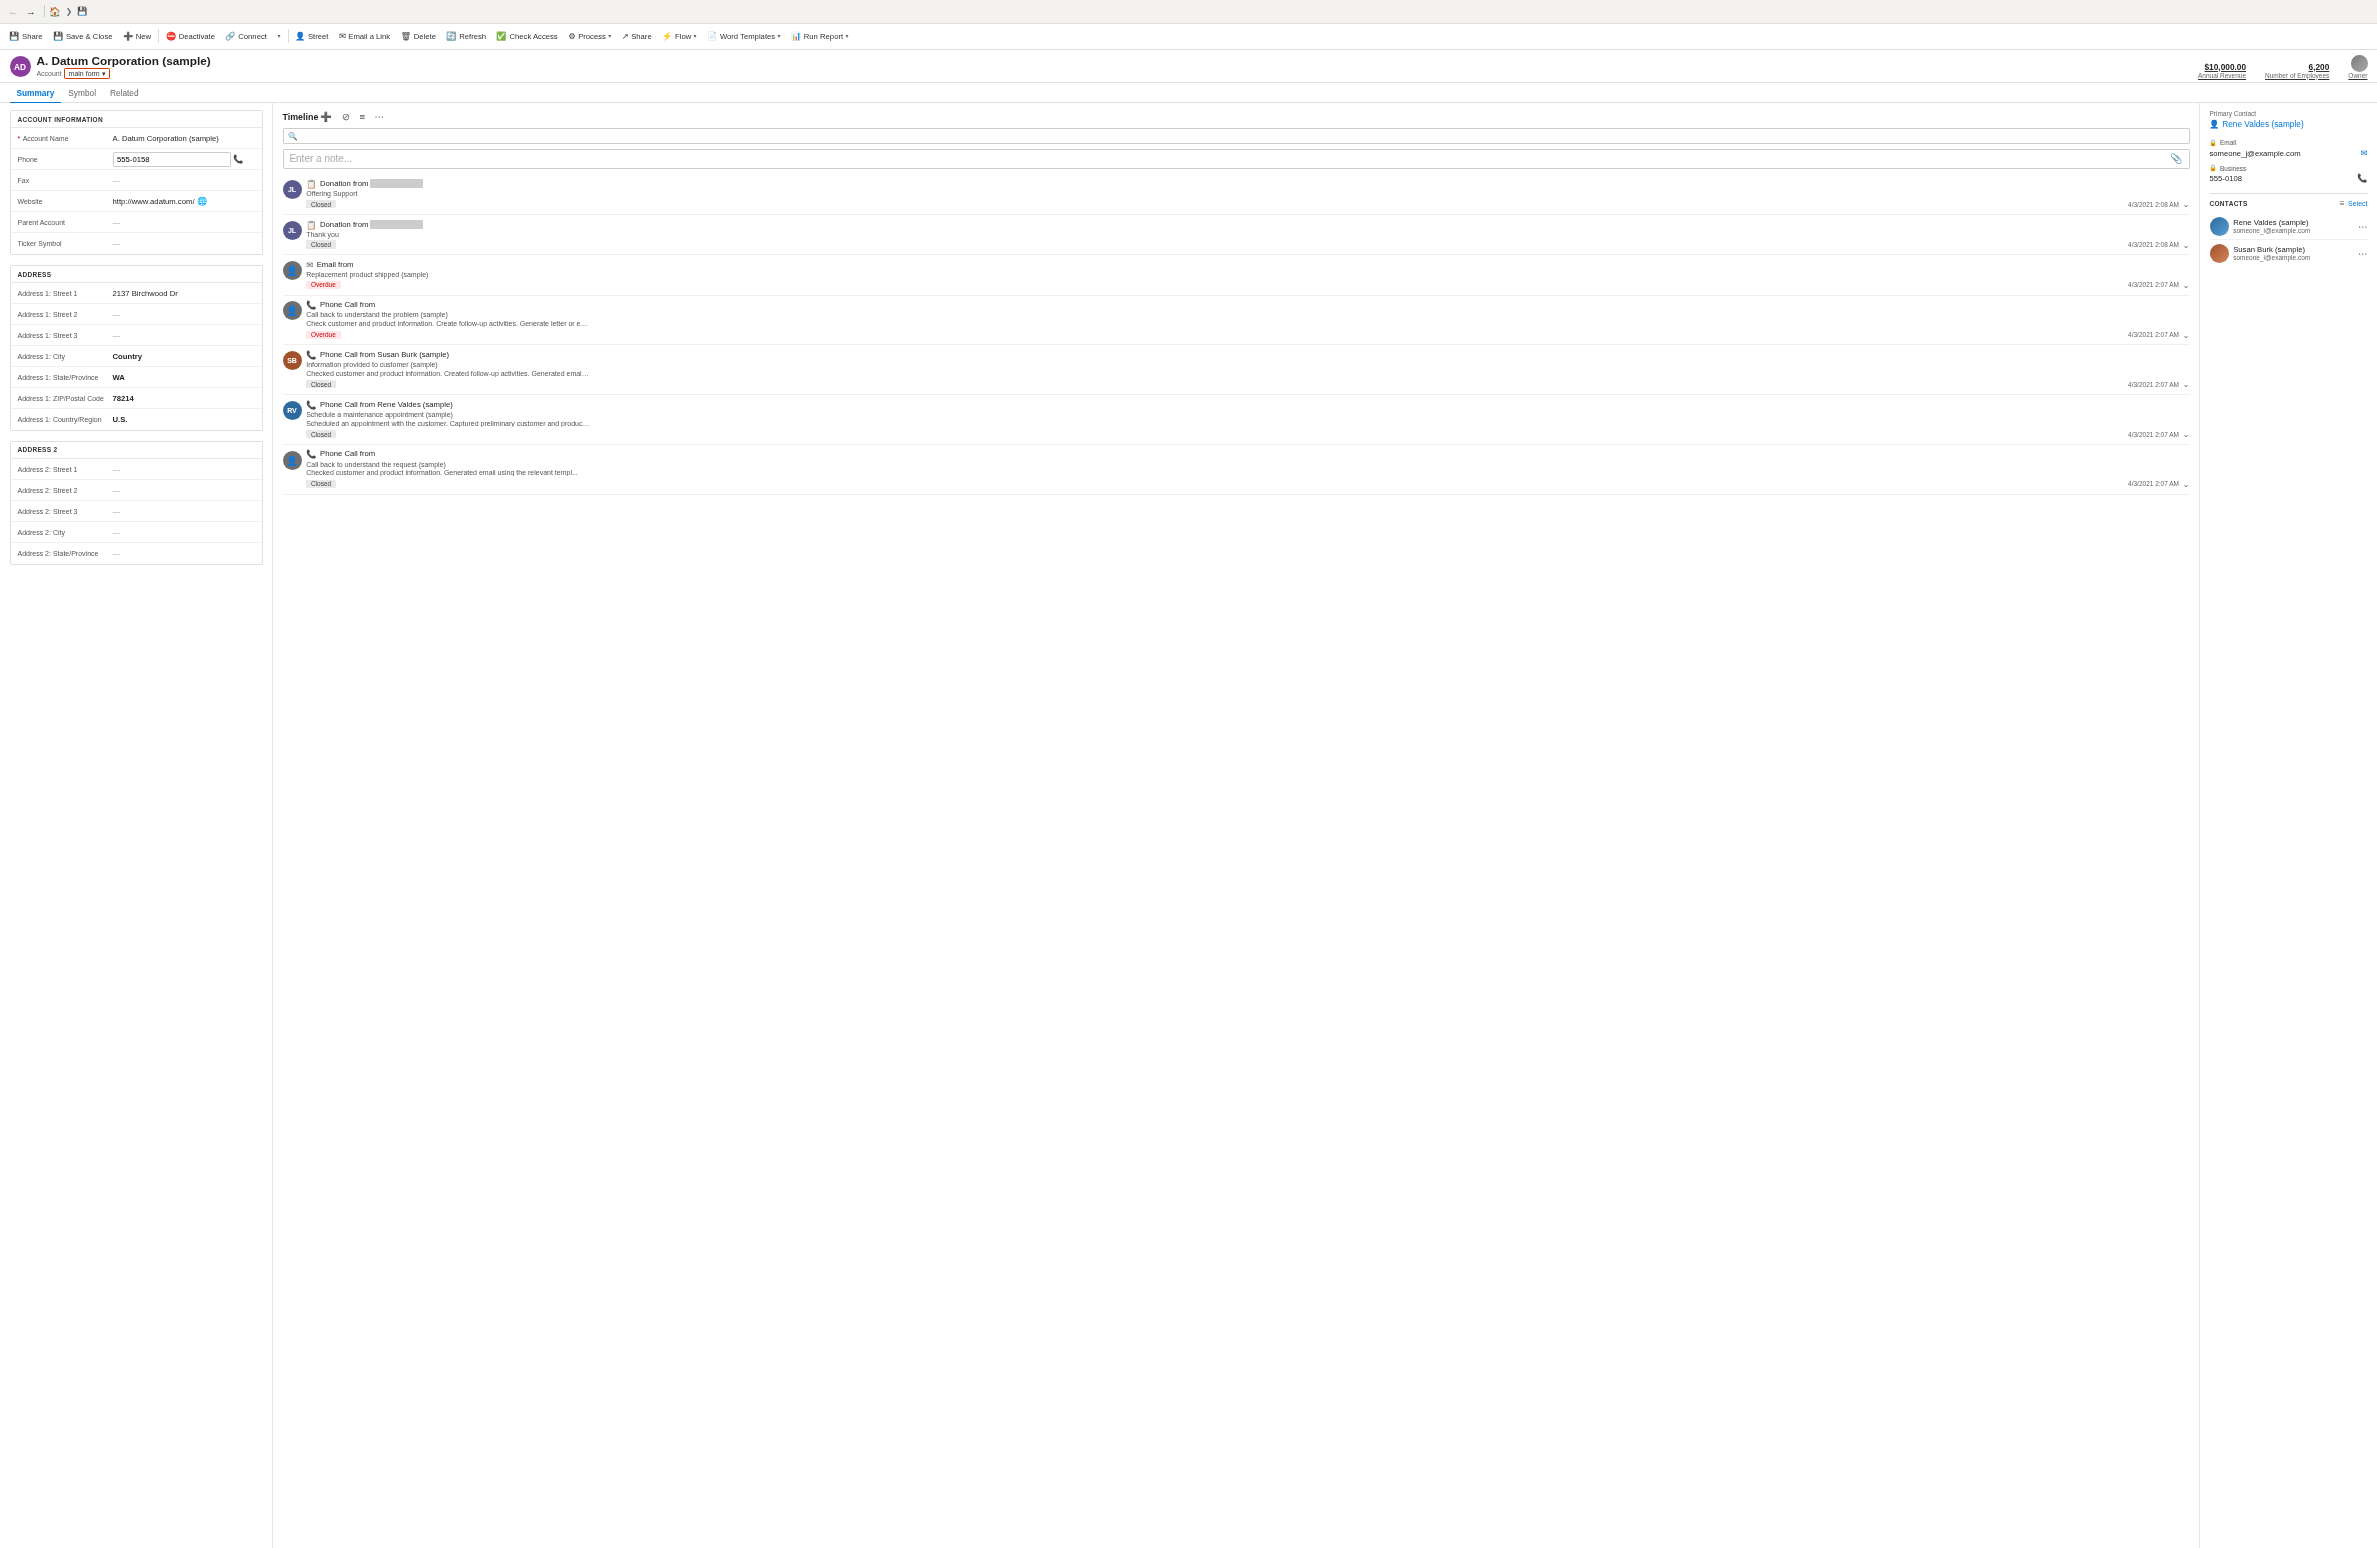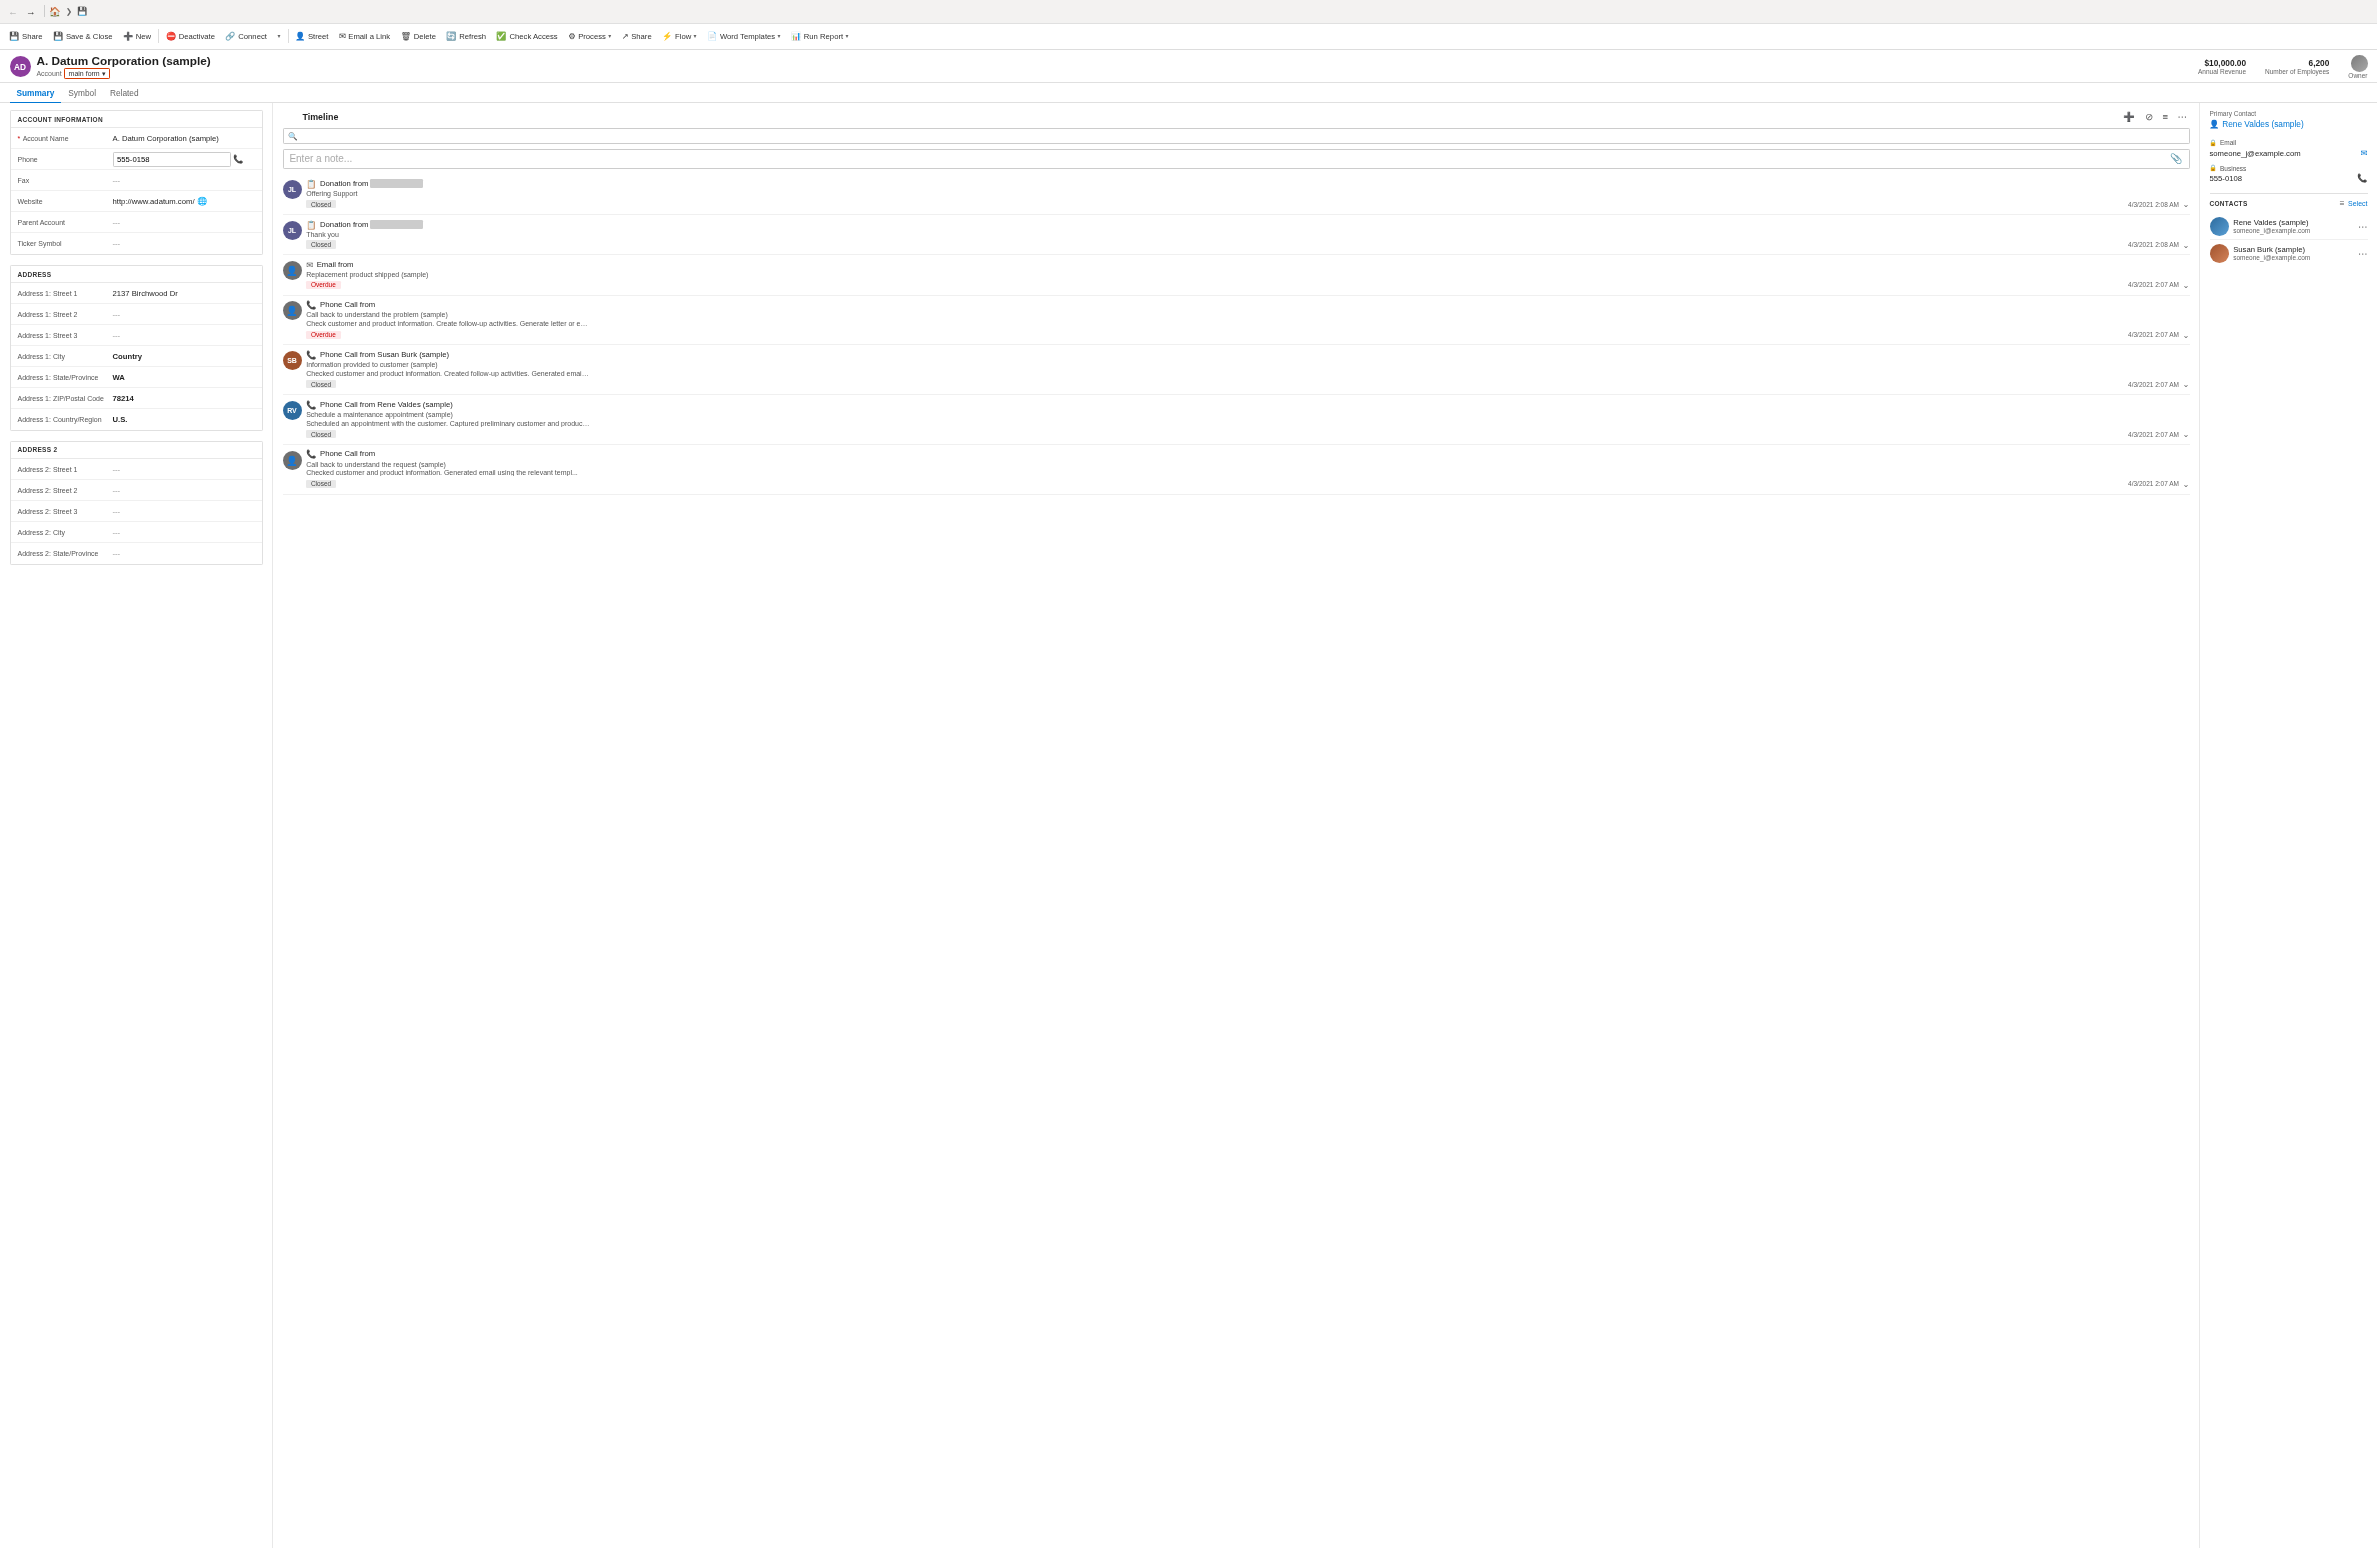--- a/index.html
+++ b/index.html
@@ -32,21 +32,21 @@
       background: #8c3c9c; color: #fff; display: flex; align-items: center;
       justify-content: center; font-size: 8.3px; font-weight: 600; flex-shrink: 0;
     }
     .entity-title { font-size: 11.8px; font-weight: 600; color: #1f1f1f; }
     .entity-subtitle { font-size: 7px; color: #666; display: flex; align-items: center; gap: 2.4px; }
     .form-selector {
       display: inline-flex; align-items: center; gap: 2.4px;
       border: 1.2px solid #d83b01; border-radius: 1.2px;
       padding: 0.6px 3.5px; cursor: pointer; font-size: 7px; color: #333;
     }
-    .header-right { display: flex; gap: 19px; align-items: center; }
+    .header-right { display: flex; gap: 19px; align-items: flex-end; text-decoration: underline; }
     .header-stat { text-align: right; }
     .header-stat-value { font-size: 8.3px; font-weight: 600; color: #1f1f1f; }
     .header-stat-label { font-size: 6.5px; color: #666; }
     .header-owner { display: flex; flex-direction: column; align-items: flex-end; }
     .owner-avatar { width: 16.6px; height: 16.6px; border-radius: 50%; background: #ccc; }
 
     
     .nav-tabs {
       display: flex; padding: 0 9.5px; border-bottom: 1.2px solid #e0e0e0;
       gap: 0;
@@ -94,23 +94,22 @@
     }
     .field-input {
       flex: 1; border: 0.6px solid #ccc; padding: 1.8px 3.5px;
       font-size: 7.7px; border-radius: 1.2px; outline: none;
     }
     .field-empty { color: #999; }
     .field-icon { color: #666; font-size: 8.3px; }
 
     
     .timeline-header {
-      display: flex; align-items: center; justify-content: space-between;
+      display: flex; align-items: center; 
       margin-bottom: 4.7px;
-      margin-left: 20px;
     }
     .timeline-title { font-size: 8.9px; font-weight: 600; color: #1f1f1f; }
     .timeline-actions { display: flex; gap: 4.7px; align-items: center; }
     .timeline-action-btn {
       background: none; border: none; cursor: pointer; font-size: 9.5px; color: #555;
       padding: 1.2px 2.4px; border-radius: 1.2px;
     }
     .timeline-search {
       display: flex; align-items: center; border: 0.6px solid #ccc;
       border-radius: 1.2px; padding: 2.4px 4.7px; margin-bottom: 4.7px; gap: 3.5px;

